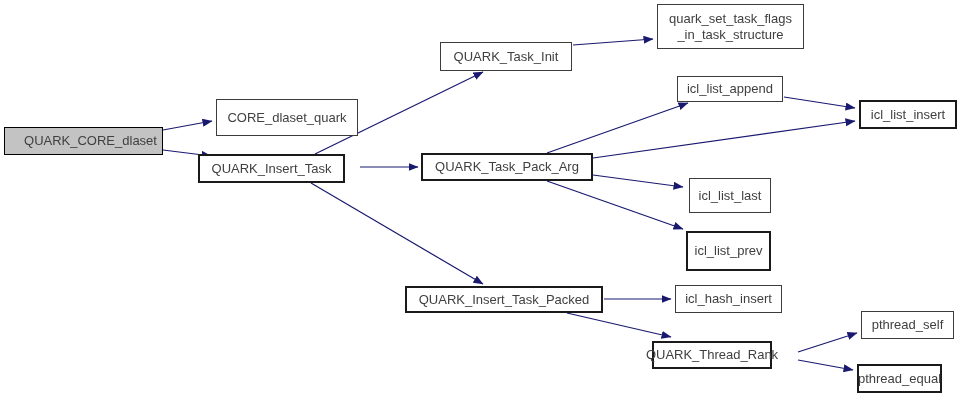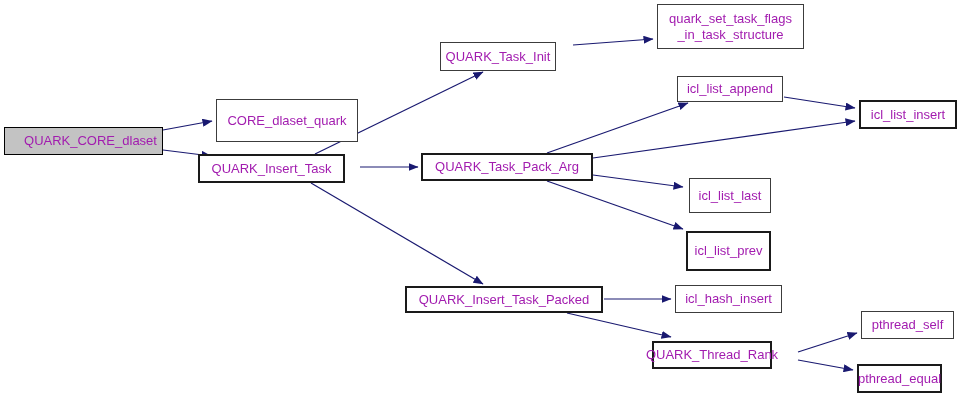--- a/index.html
+++ b/index.html
@@ -9,21 +9,21 @@
     background:#ffffff;
     font-family:"Liberation Sans", sans-serif;
     overflow:hidden;
   }
   #edge-layer{position:absolute;left:0;top:0;width:965px;height:400px;}
   .node{
     position:absolute;
     box-sizing:border-box;
     background:#ffffff;
     border:1px solid #3c3c3c;
-    color:#a21caf;
+    color:#404040;
     font-size:13px;
     line-height:1.22;
     display:flex;
     align-items:center;
     justify-content:center;
     text-align:center;
     white-space:pre-line;
     cursor:pointer;
   }
   .node.bold{border:2px solid #1a1a1a;}
@@ -54,25 +54,25 @@
       <line x1="311" y1="183" x2="483" y2="284" marker-end="url(#arrow)"></line>
       <line x1="604" y1="299" x2="671" y2="299" marker-end="url(#arrow)"></line>
       <line x1="567" y1="313" x2="671" y2="337" marker-end="url(#arrow)"></line>
       <line x1="798" y1="352" x2="857" y2="333" marker-end="url(#arrow)"></line>
       <line x1="798" y1="360" x2="853" y2="370" marker-end="url(#arrow)"></line>
     </g>
   </svg>
 
   <div class="node highlighted" style="left:4px;top:127px;width:159px;height:28px">QUARK_CORE_dlaset</div>
 
-  <div class="node" style="left:216px;top:99px;width:142px;height:43px">CORE_dlaset_quark</div>
+  <div class="node" style="left:216px;top:99px;width:142px;height:37px">CORE_dlaset_quark</div>
 
   <div class="node bold" style="left:198px;top:154px;width:147px;height:29px">QUARK_Insert_Task</div>
 
-  <div class="node" style="left:440px;top:42px;width:116px;height:29px">QUARK_Task_Init</div>
+  <div class="node" style="left:440px;top:42px;width:132px;height:29px">QUARK_Task_Init</div>
 
   <div class="node" style="left:657px;top:4px;width:147px;height:45px">quark_set_task_flags
 _in_task_structure</div>
 
   <div class="node bold" style="left:421px;top:153px;width:172px;height:28px">QUARK_Task_Pack_Arg</div>
 
   <div class="node" style="left:677px;top:76px;width:106px;height:26px">icl_list_append</div>
 
   <div class="node bold" style="left:859px;top:100px;width:98px;height:29px">icl_list_insert</div>
 

